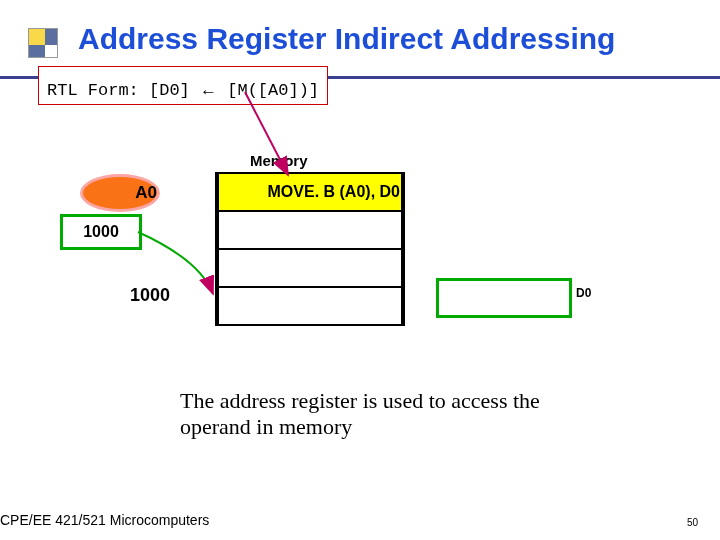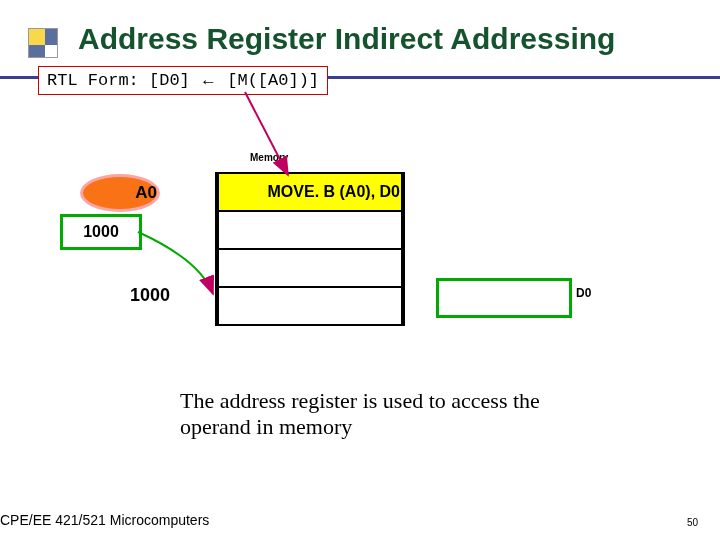--- a/index.html
+++ b/index.html
@@ -1,24 +1,24 @@
 <!DOCTYPE html>
 <html><head>
 <meta charset="utf-8">
 <style>
   html,body{margin:0;padding:0;width:720px;height:540px;background:#fff;font-family:Arial,Helvetica,sans-serif;position:relative;overflow:hidden}
   .bullet-sq{position:absolute;left:28px;top:28px;width:28px;height:28px;background:#fff;border:1px solid #999}
   .bullet-sq .a{position:absolute;left:0;top:0;width:16px;height:16px;background:#f9d94a}
   .bullet-sq .b{position:absolute;left:16px;top:0;width:12px;height:16px;background:#5a6ea0}
   .bullet-sq .c{position:absolute;left:0;top:16px;width:16px;height:12px;background:#5a6ea0}
-  .title{position:absolute;left:78px;top:22px;font-size:30px;font-weight:bold;color:#14532d}
+  .title{position:absolute;left:78px;top:22px;font-size:30px;font-weight:bold;color:#1d4ed8}
   .hr{position:absolute;left:0;top:76px;width:720px;height:3px;background:#3a3f8f}
-  .rtl-box{position:absolute;left:38px;top:66px;border:1px solid #c00;padding:3px 8px 4px 8px;font-family:'Courier New',monospace;font-size:17px;background:#fff}
+  .rtl-box{position:absolute;left:38px;top:66px;border:1px solid #c00;padding:13px 8px 4px 8px;font-family:'Courier New',monospace;font-size:17px;background:#fff}
   .arrow-sym{font-family:Arial;display:inline-block}
-  .mem-label{position:absolute;left:250px;top:152px;font-size:10px;font-weight:bold}
+  .mem-label{position:absolute;left:250px;top:152px;font-size:15px;font-weight:bold}
   .mem-tbl{position:absolute;left:215px;top:172px;border-collapse:collapse}
   .mem-tbl td{width:180px;height:34px;border-left:4px solid #000;border-right:4px solid #000;border-top:2px solid #000;border-bottom:2px solid #000;text-align:right;font-weight:bold;font-size:16px}
   .y{background:#ffff00}
   .a0-oval{position:absolute;left:80px;top:174px;width:74px;height:32px;border:3px solid #fca5a5;border-radius:50%;text-align:right;line-height:32px;font-weight:bold;font-size:17px;background:#f97316}
   .k1000-box{position:absolute;left:60px;top:214px;width:76px;height:30px;border:3px solid #0a0;text-align:center;line-height:30px;font-weight:bold;font-size:16px;background:#fff}
   .addr1000{position:absolute;left:130px;top:285px;font-weight:bold;font-size:18px}
   .d0-box{position:absolute;left:436px;top:278px;width:130px;height:34px;border:3px solid #0a0;background:#fff}
   .d0-lbl{position:absolute;left:576px;top:286px;font-weight:bold;font-size:12px}
   .expl{position:absolute;left:180px;top:388px;width:400px;font-family:'Times New Roman',serif;font-size:22px;line-height:1.2}
   .footer{position:absolute;left:0;bottom:12px;width:720px;font-size:14px}

